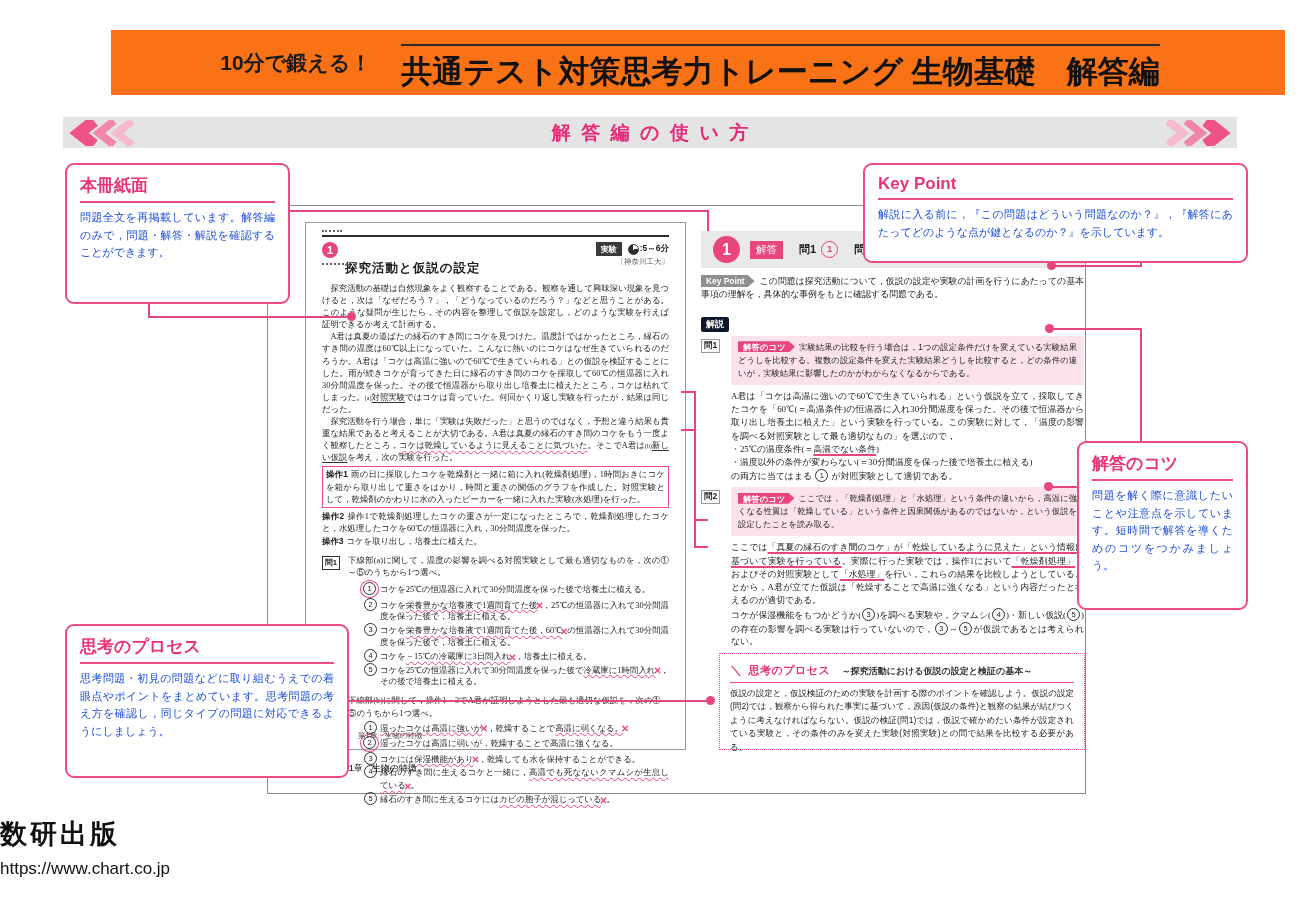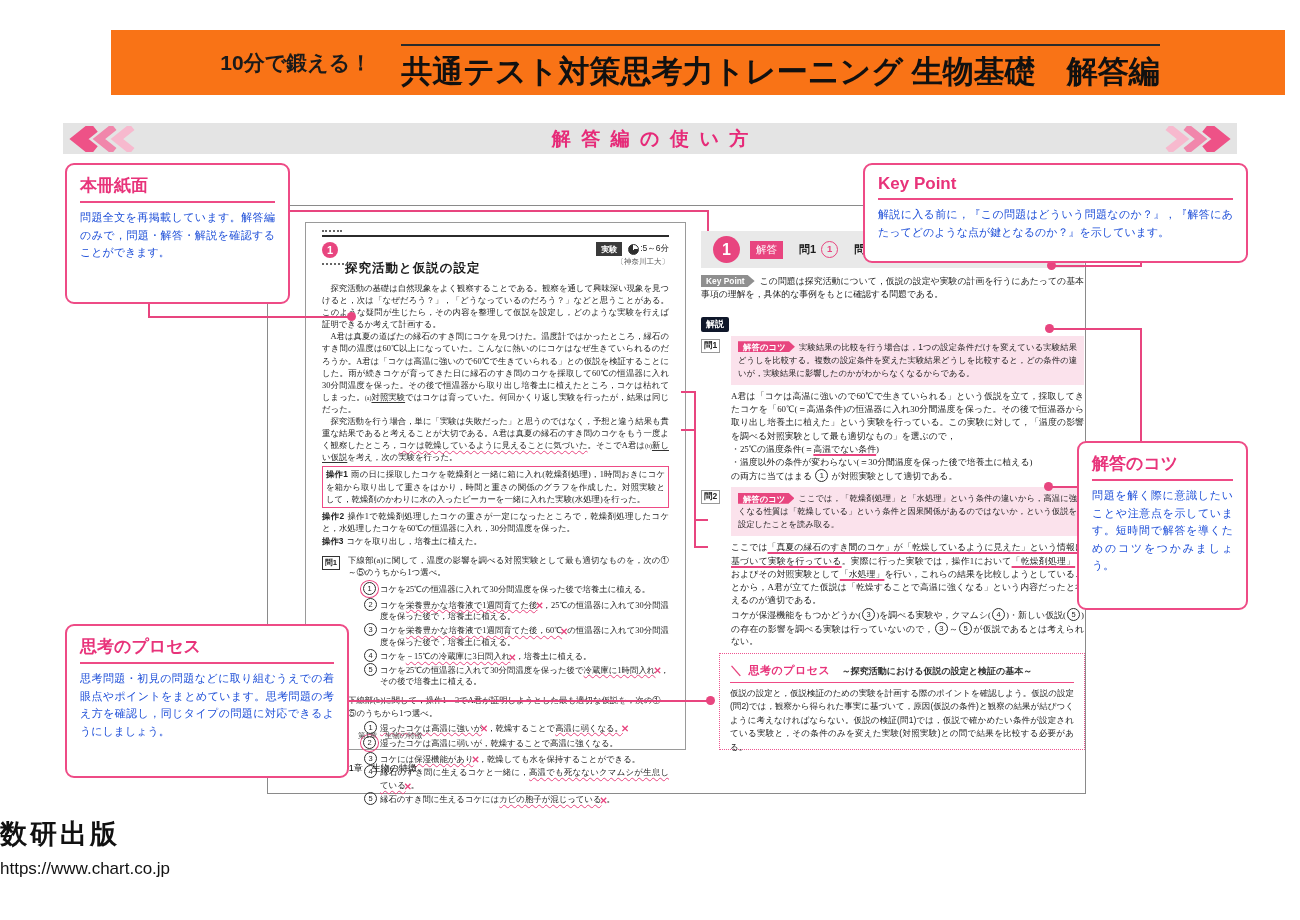--- a/index.html
+++ b/index.html
@@ -3,21 +3,21 @@
 <meta charset="utf-8">
 <style>
   html,body{margin:0;padding:0;}
   body{width:1300px;height:920px;position:relative;background:#fff;font-family:"Liberation Sans",sans-serif;overflow:hidden;}
   .abs{position:absolute;}
   
   .banner{left:63px;top:30px;width:1174px;height:65px;background:#f97316;display:flex;align-items:center;justify-content:center;margin-left:48px;}
   .banner .pre{font-size:21px;font-weight:700;color:#1a1a1a;margin-right:14px;}
   .banner .ttl{font-size:31px;font-weight:900;color:#111;letter-spacing:0px;}
   
-  .band{left:63px;top:123px;width:1174px;height:31px;background:#e4e4e4;display:flex;align-items:center;justify-content:center;}
+  .band{left:63px;top:117px;width:1174px;height:31px;background:#e4e4e4;display:flex;align-items:center;justify-content:center;}
   .band .label{color:#e62a78;font-weight:700;font-size:19px;letter-spacing:.55em;text-indent:.55em;}
   .chev{position:absolute;top:3px;}
   .chev.left{left:5px;} .chev.right{right:5px;}
   
   .callout{position:absolute;background:#fff;border:2.5px solid #ee4b86;border-radius:9px;padding:9px 13px;box-sizing:border-box;z-index:6;}
   .callout h3{margin:0;color:#e8337a;font-size:17px;border-bottom:2px solid #ee4b86;padding-bottom:4px;margin-bottom:6px;font-weight:700;}
   .callout p{margin:0;font-size:11px;line-height:1.6;color:#1d4ed8;text-align:justify;}
   
   .cline{position:absolute;background:#e8457f;z-index:5;}
   .cdot{position:absolute;width:9px;height:9px;border-radius:50%;background:#e8457f;z-index:5;}
@@ -26,21 +26,21 @@
   
   .tpage{position:absolute;left:37px;top:16px;width:381px;height:528px;border:1px solid #9a9a9a;box-sizing:border-box;background:#fff;font-family:"Liberation Serif",serif;color:#1c1c1c;}
   .tdots{position:absolute;border-top:2px dotted #666;}
   .ttl{margin:12px 16px 0;border-top:2.5px solid #2b2b2b;padding-top:5px;display:flex;align-items:flex-start;}
   .tnum{width:16px;height:16px;border-radius:50%;background:#e8457f;color:#fff;font-weight:700;font-size:11px;line-height:16px;text-align:center;font-family:"Liberation Sans",sans-serif;flex:none;}
   .tname{font-weight:700;font-size:12.5px;margin-left:7px;letter-spacing:1px;font-family:"Liberation Sans",sans-serif;margin-top:18px;}
   .tright{margin-left:auto;display:flex;flex-direction:column;align-items:flex-end;font-family:"Liberation Sans",sans-serif;}
   .trrow{display:flex;align-items:center;}
   .texp{background:#3a3a3a;color:#fff;font-size:8px;padding:1.5px 5px;font-weight:700;margin-right:6px;}
   .clock{display:inline-block;width:9px;height:9px;border-radius:50%;background:conic-gradient(#fff 0 80deg,#2e2e2e 80deg 360deg);border:1px solid #2e2e2e;vertical-align:-1px;margin-right:1px;}
-  .ttime{font-size:8.5px;font-weight:400;}
+  .ttime{font-size:8.5px;font-weight:700;}
   .tsrc{font-size:7.5px;color:#555;margin-top:1px;}
   .tbody{margin:6px 16px 0;font-size:8.4px;line-height:12.1px;text-align:justify;}
   .tbody p{margin:0;}
   .oplabel{font-family:"Liberation Sans",sans-serif;font-weight:700;margin-right:3px;}
   .opbox{border:1.5px solid #ee4b86;padding:1px 3px;margin:2px 0;}
   .q{position:relative;padding-left:26px;margin-top:7px;}
   .qlabel{position:absolute;left:0;top:1px;border:1px solid #333;font-weight:700;font-size:7.8px;padding:0 2px;font-family:"Liberation Sans",sans-serif;}
   .opts{margin-top:1px;}
   .opt{padding-left:32px;text-indent:-16px;}
   .optmark{display:inline-block;margin-right:3px;text-indent:0;}

